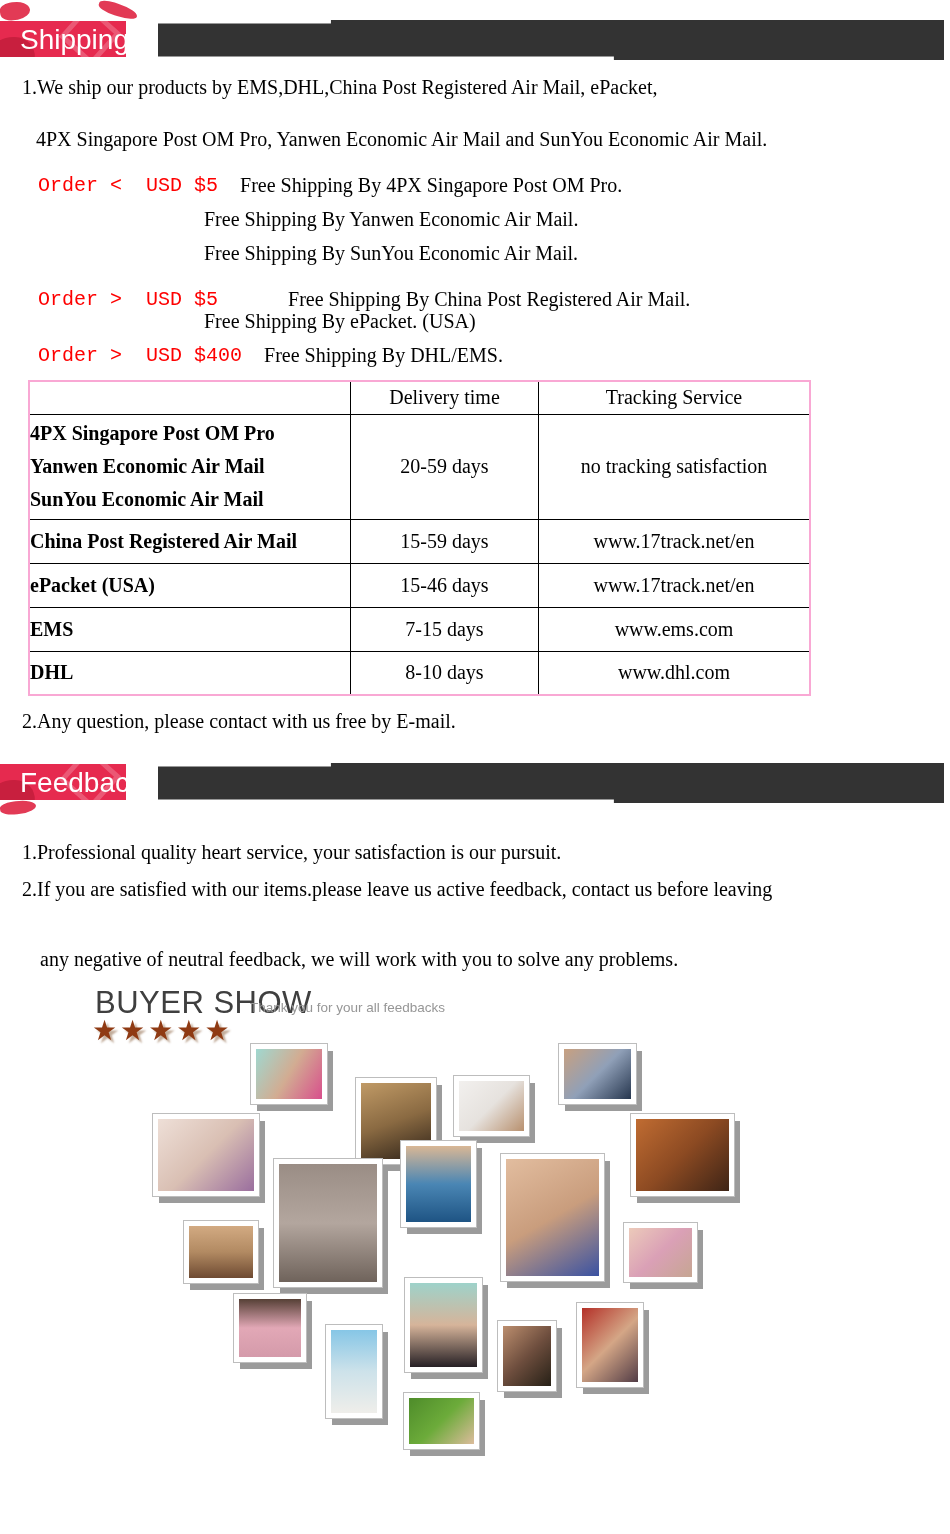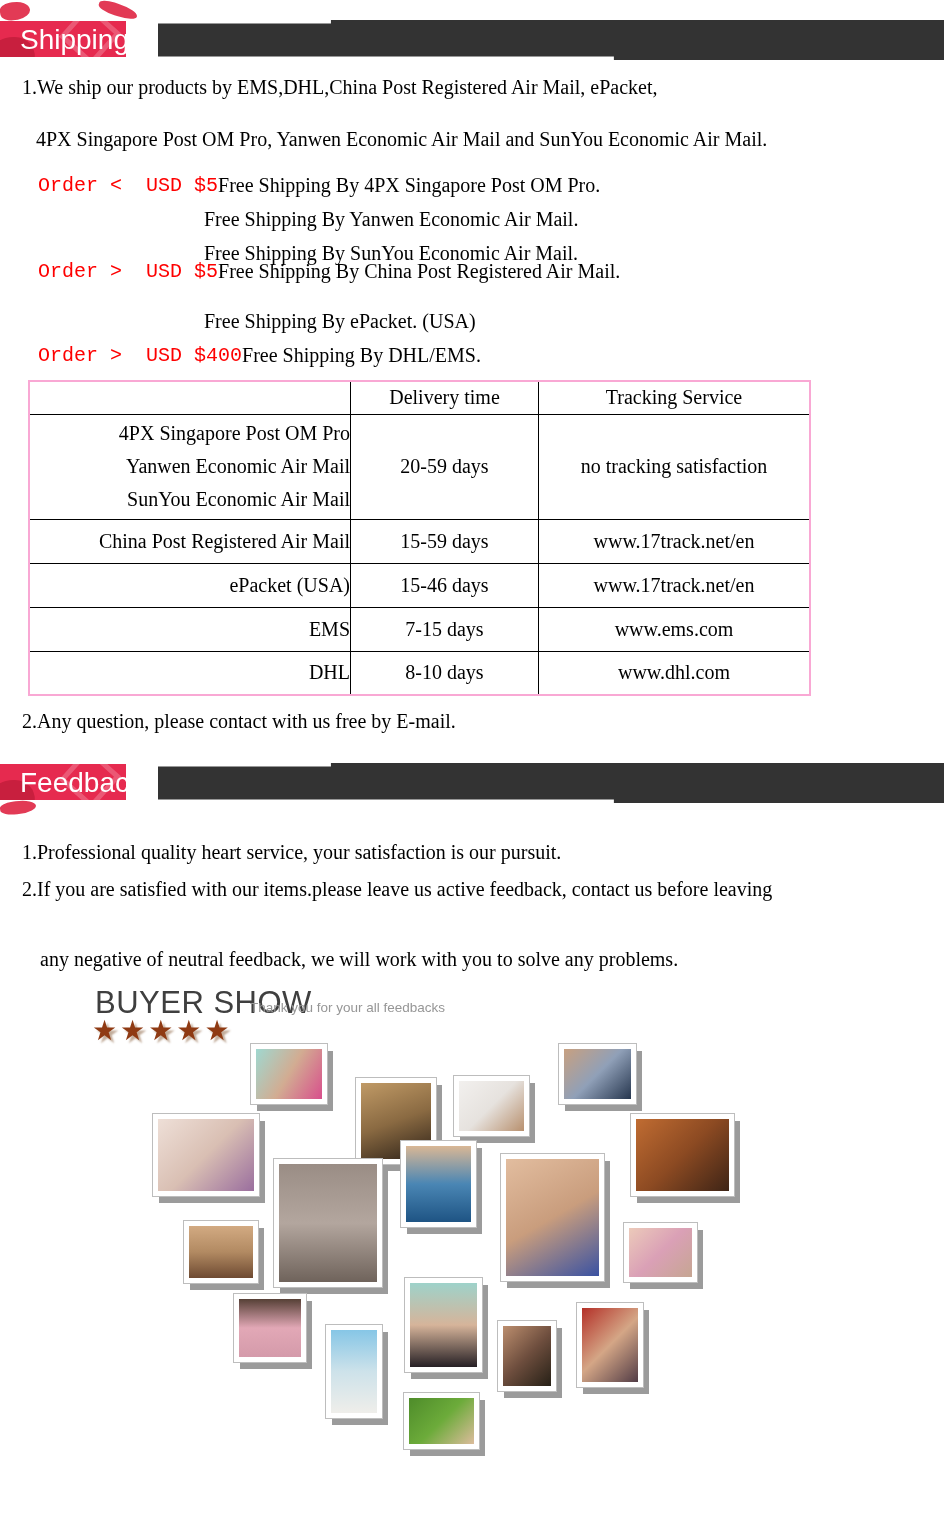--- a/index.html
+++ b/index.html
@@ -16,36 +16,36 @@
   .banner .label{position:absolute;left:20px;top:0;height:36px;line-height:37px;
         font-family:"Liberation Sans", sans-serif;font-size:28px;color:#ffffff;}
   .banner .darkbar{position:absolute;left:158px;top:0;width:786px;height:40px;background:#333333;
         clip-path:polygon(0 9%,22% 9%,22% 0,100% 0,100% 100%,58% 100%,58% 91%,0 91%);}
   .decor-red{position:absolute;background:#e23a55;border-radius:40% 60% 50% 50%;}
 
   
   .tline{position:absolute;font-size:20px;white-space:pre;}
   .rule-line{position:absolute;left:38px;font-size:20px;display:flex;white-space:pre;}
   .rule-cond{color:#fe0000;white-space:pre;font-family:Liberation Mono, monospace;}
-  .rule-text{margin-left:0;color:#000;text-align:center;}
+  .rule-text{margin-left:22px;color:#000;text-align:center;}
   .rule-cont{position:absolute;left:204px;font-size:20px;white-space:pre;}
 
   
   table.ship{position:absolute;left:28px;top:380px;width:777px;border-collapse:collapse;table-layout:fixed;
         font-size:20px;}
   table.ship td{border:1px solid #000;padding:0;vertical-align:middle;}
   table.ship tr{page-break-inside:avoid;}
   table.ship{border:2px solid #f9a8d4;}
   .col-m{width:320px;}
   .col-d{width:187px;}
   .col-t{width:270px;}
   .tr-head{height:33px;}
   .tr-big{height:105px;}
   .tr-std{height:44px;}
-  td.method{padding-left:18px;text-align:right;}
+  td.method{padding-left:18px;text-align:left;font-weight:bold;}
   td.center{text-align:center;}
   .mline{line-height:33px;}
 
   
   .bs-title{position:absolute;font-family:"Liberation Sans", sans-serif;font-size:31px;color:#3f3f3f;
         letter-spacing:0.5px;}
   .bs-sub{position:absolute;font-family:"Liberation Sans", sans-serif;font-size:13.5px;color:#969696;}
   .stars{position:absolute;left:92px;top:1016px;display:flex;gap:3px;}
   .star{font-size:28px;color:#8f3a13;line-height:30px;
         text-shadow:3px 3px 2px rgba(120,70,30,0.45);}
@@ -75,21 +75,21 @@
 
   <div class="tline" style="left:22px;top:76px;">1.We ship our products by EMS,DHL,China Post Registered Air Mail, ePacket,</div>
   <div class="tline" style="left:36px;top:128px;">4PX Singapore Post OM Pro, Yanwen Economic Air Mail and SunYou Economic Air Mail.</div>
 
   <div class="rule-line" style="top:174px;">
     <span class="rule-cond">Order &lt;  USD $5</span>
     <span class="rule-text">Free Shipping By 4PX Singapore Post OM Pro.</span>
   </div>
   <div class="rule-cont" style="top:208px;">Free Shipping By Yanwen Economic Air Mail.</div>
   <div class="rule-cont" style="top:242px;">Free Shipping By SunYou Economic Air Mail.</div>
-  <div class="rule-line" style="top:260px;">
+  <div class="rule-line" style="top:288px;gap:48px;">
     <span class="rule-cond">Order &gt;  USD $5</span>
     <span class="rule-text">Free Shipping By China Post Registered Air Mail.</span>
   </div>
   <div class="rule-cont" style="top:310px;">Free Shipping By ePacket. (USA)</div>
   <div class="rule-line" style="top:344px;">
     <span class="rule-cond">Order &gt;  USD $400</span>
     <span class="rule-text">Free Shipping By DHL/EMS.</span>
   </div>
 
   <table class="ship">

